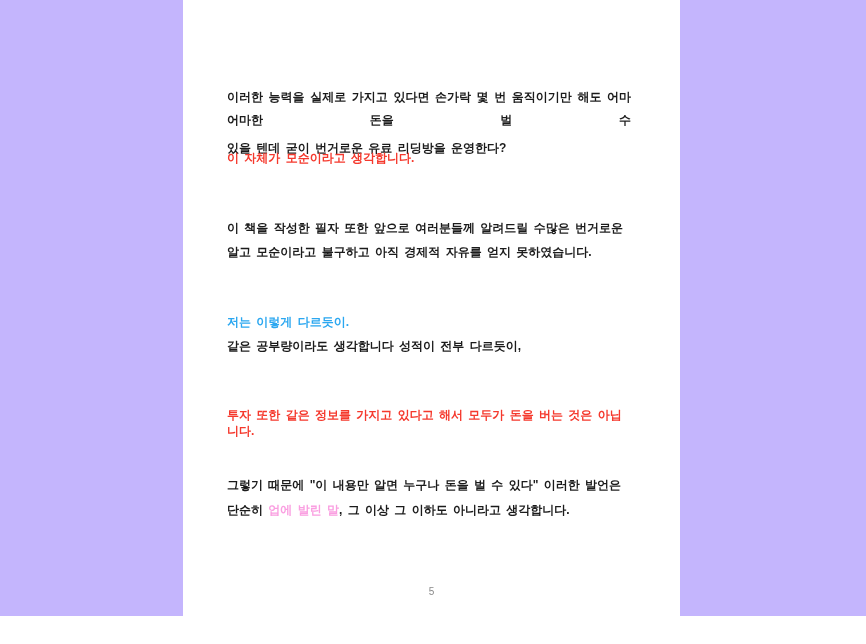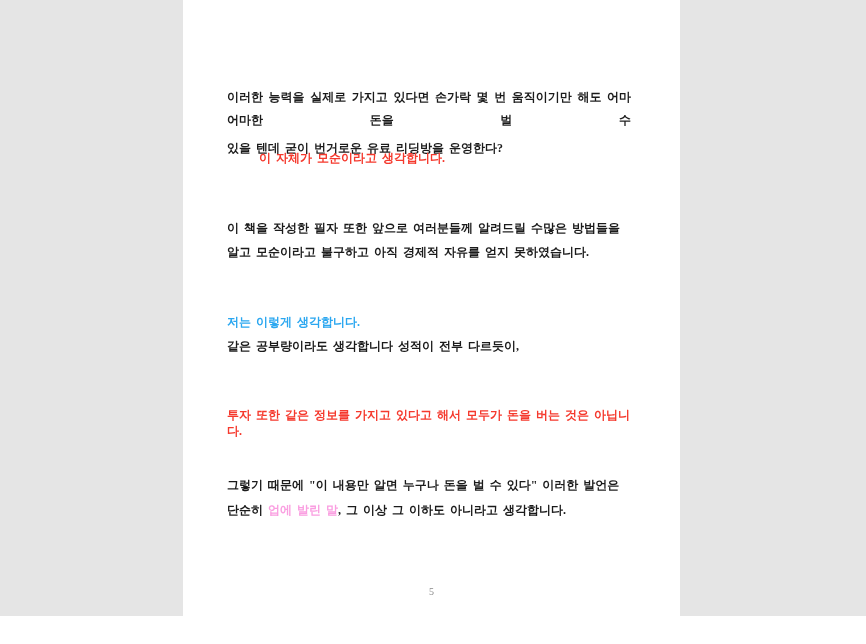--- a/index.html
+++ b/index.html
@@ -3,23 +3,23 @@
 <meta charset="utf-8">
 <style>
   html, body {
     margin: 0;
     padding: 0;
   }
   .viewport {
     position: relative;
     width: 866px;
     height: 616px;
-    background: #e5e5e5;
+    background: #c4b5fd;
     overflow: hidden;
-    font-family: Liberation Serif, serif;
+    font-family: Liberation Sans, sans-serif;
   }
   .page {
     position: absolute;
     left: 183px;
     top: 0;
     width: 497px;
     height: 644px;
     background: #ffffff;
   }
   .tblock {
@@ -54,26 +54,26 @@
 </style>
 </head>
 <body>
 
 <div class="viewport">
   <div class="page">
 
     <div class="tblock justify-line" style="top:86px; line-height:23px;">이러한 능력을 실제로 가지고 있다면 손가락 몇 번 움직이기만 해도 어마어마한 돈을 벌 수</div>
     <div class="tblock" style="top:109px; line-height:23px;margin-top:28px;">있을 텐데 굳이 번거로운 유료 리딩방을 운영한다?</div>
 
-    <div class="tblock red" style="top:150px;margin-left:32px;">이 자체가 모순이라고 생각합니다.</div>
+    <div class="tblock red" style="top:150px;">이 자체가 모순이라고 생각합니다.</div>
 
-    <div class="tblock" style="top:220px;">이 책을 작성한 필자 또한 앞으로 여러분들께 알려드릴 수많은 방법들을</div>
+    <div class="tblock" style="top:220px;">이 책을 작성한 필자 또한 앞으로 여러분들께 알려드릴 수많은 번거로운</div>
     <div class="tblock" style="top:244px;">알고 모순이라고 불구하고 아직 경제적 자유를 얻지 못하였습니다.</div>
 
-    <div class="tblock blue" style="top:314px;">저는 이렇게 생각합니다.</div>
+    <div class="tblock blue" style="top:314px;">저는 이렇게 다르듯이.</div>
 
     <div class="tblock" style="top:338px;">같은 공부량이라도 생각합니다 성적이 전부 다르듯이,</div>
 
     <div class="tblock red" style="top:407px;">투자 또한 같은 정보를 가지고 있다고 해서 모두가 돈을 버는 것은 아닙니다.</div>
 
     <div class="tblock" style="top:477px;">그렇기 때문에 "이 내용만 알면 누구나 돈을 벌 수 있다" 이러한 발언은</div>
     <div class="tblock" style="top:502px;">
       <span>단순히 </span><span class="pink">업에 발린 말</span><span>, 그 이상 그 이하도 아니라고 생각합니다.</span>
     </div>
 

